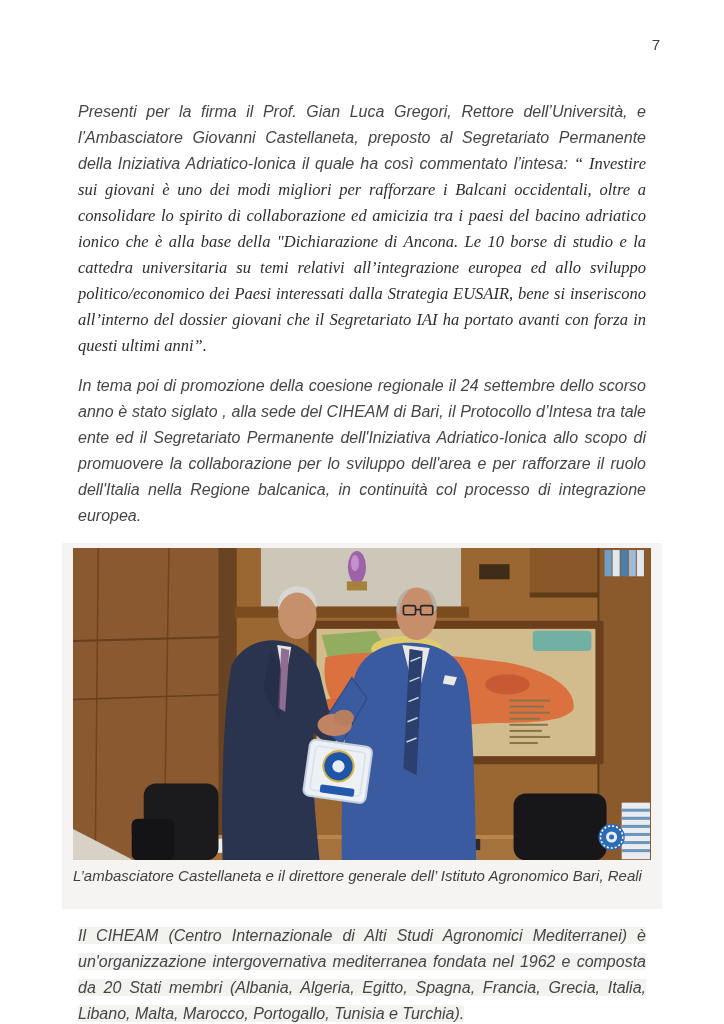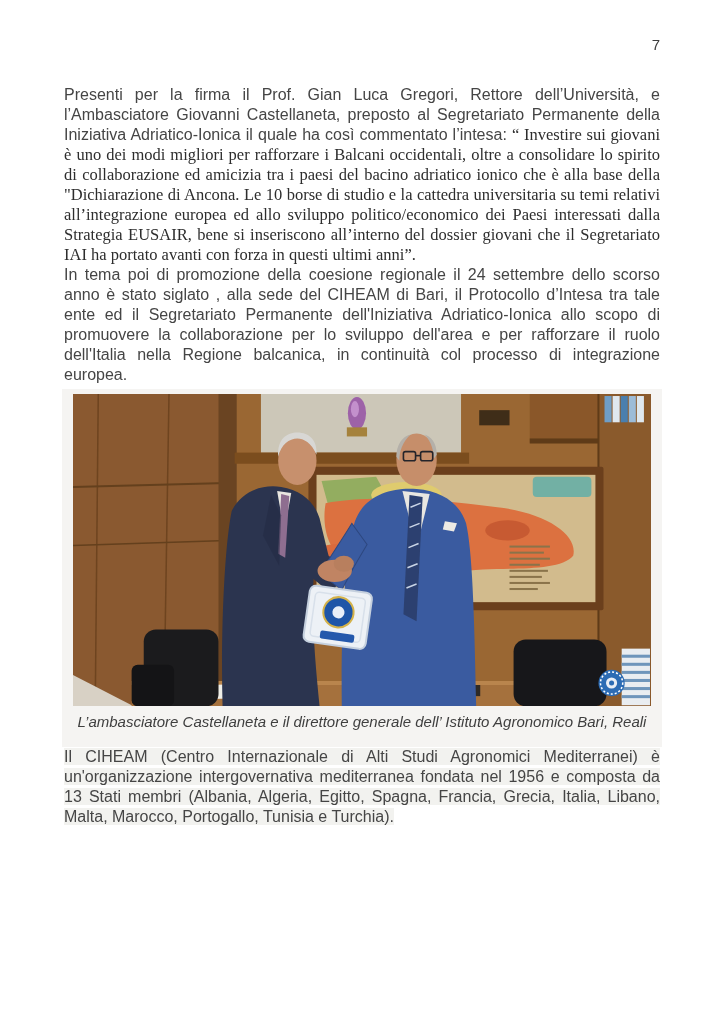--- a/index.html
+++ b/index.html
@@ -11,41 +11,41 @@
     overflow:hidden;
   }
   .page-number{
     position:absolute;top:36px;right:64px;
     font-size:15px;color:#3d3d3d;
   }
   .content{
     position:absolute;top:85px;left:64px;width:596px;
   }
   p.para{
-    margin:0;
-    font-size:16px;line-height:20px;
+    margin:14px;
+    font-size:16px;line-height:26px;
     color:#454545;
     text-align:justify;
     text-justify:inter-word;
+    font-style:italic;
   }
   .serif-quote{
     font-family:"Liberation Serif",serif;
     font-size:16.5px;
     color:#2d2d2d;
   }
   .m-top{margin-top:12px;}
   .photo-block{
     margin:4px -2px 0 -2px;
     background:#f5f4f2;
     padding:5px 11px 12px 11px;
   }
   .photo-frame svg{display:block;width:100%;height:auto;}
   .caption{
-    margin:6px 0 4px 0;
-    text-align:center;
+    margin:6px 0 12px 0;
     font-style:italic;
     font-size:15px;line-height:19px;
     color:#3f3f3f;
   }
   .p3{margin-top:7px;}
   .p4{margin-top:14px;text-align-last:justify;}
   .hl{background:#f2f2ef;}
 </style>
 </head>
 <body>
@@ -192,17 +192,17 @@
             <circle cx="533" cy="286" r="13" fill="#2d6cb4"></circle>
             <circle cx="533" cy="286" r="11" fill="none" stroke="#ffffff" stroke-width="1.5" stroke-dasharray="2,2"></circle>
             <circle cx="533" cy="286" r="5.5" fill="#e9eef5"></circle>
             <circle cx="533" cy="286" r="2.5" fill="#2d6cb4"></circle>
           </g>
         </svg>
       </div>
       <figcaption class="caption">L’ambasciatore Castellaneta e il direttore  generale dell’ Istituto Agronomico Bari, Reali</figcaption>
     </figure>
 
-    <p class="para p3"><span class="hl">Il CIHEAM  (Centro Internazionale di Alti Studi Agronomici Mediterranei) è un'organizzazione intergovernativa mediterranea   fondata nel 1956 e composta da 13 Stati membri (Albania, Algeria, Egitto, Spagna, Francia, Grecia, Italia, Libano, Malta, Marocco, Portogallo, Tunisia e Turchia).</span></p>
+    <p class="para p3"><span class="hl">Il CIHEAM  (Centro Internazionale di Alti Studi Agronomici Mediterranei) è un'organizzazione intergovernativa mediterranea   fondata nel 1962 e composta da 20 Stati membri (Albania, Algeria, Egitto, Spagna, Francia, Grecia, Italia, Libano, Malta, Marocco, Portogallo, Tunisia e Turchia).</span></p>
 
 
   </div>
 </div>
 
 </body></html>

